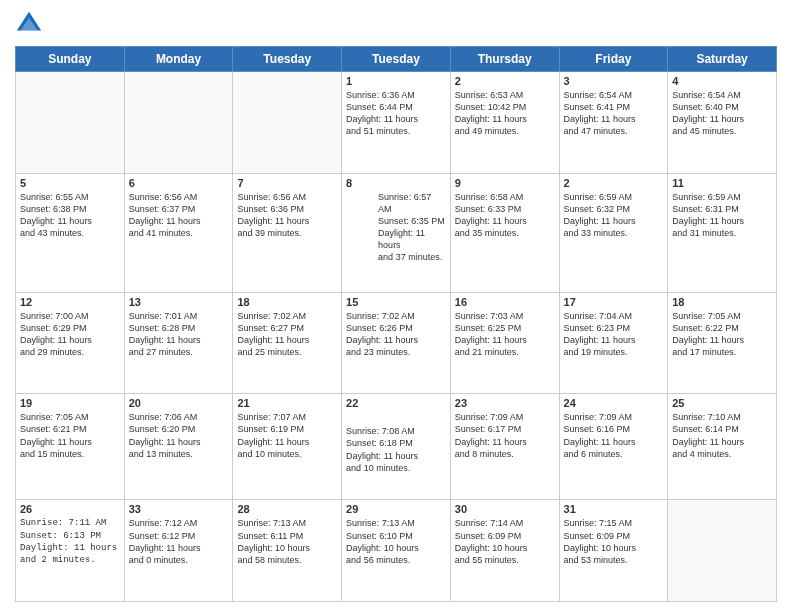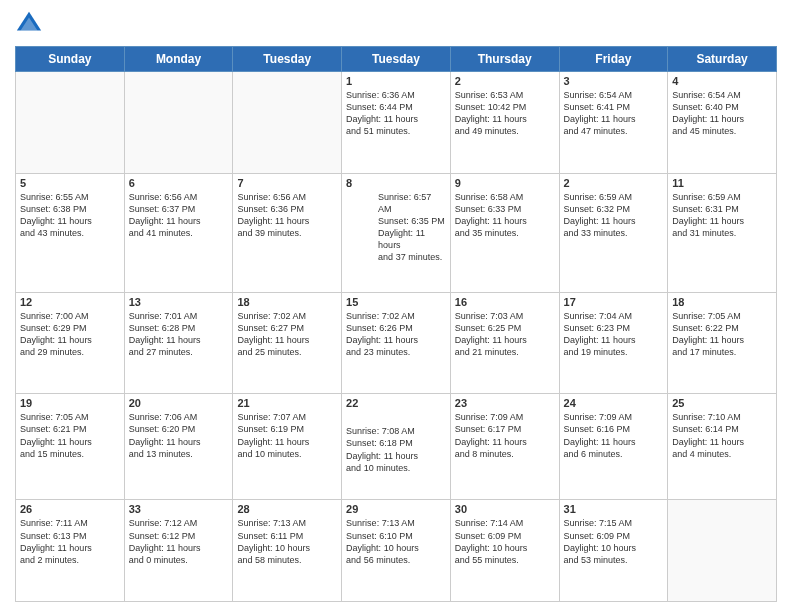--- a/index.html
+++ b/index.html
@@ -312,21 +312,21 @@
             <span class="day-number">25</span>
             <div class="day-info" style="white-space: pre-line;">Sunrise: 7:10 AM
 Sunset: 6:14 PM
 Daylight: 11 hours
 and 4 minutes.</div>
           </td>
         </tr>
         <tr>
           <td>
             <span class="day-number">26</span>
-            <div class="day-info" style="white-space: pre-line;">Sunrise: 7:11 AM
+            <div class="day-info" style="white-space: pre-line; font-family: Liberation Mono, monospace;">Sunrise: 7:11 AM
 Sunset: 6:13 PM
 Daylight: 11 hours
 and 2 minutes.</div>
           </td>
           <td>
             <span class="day-number">33</span>
             <div class="day-info" style="white-space: pre-line;">Sunrise: 7:12 AM
 Sunset: 6:12 PM
 Daylight: 11 hours
 and 0 minutes.</div>

